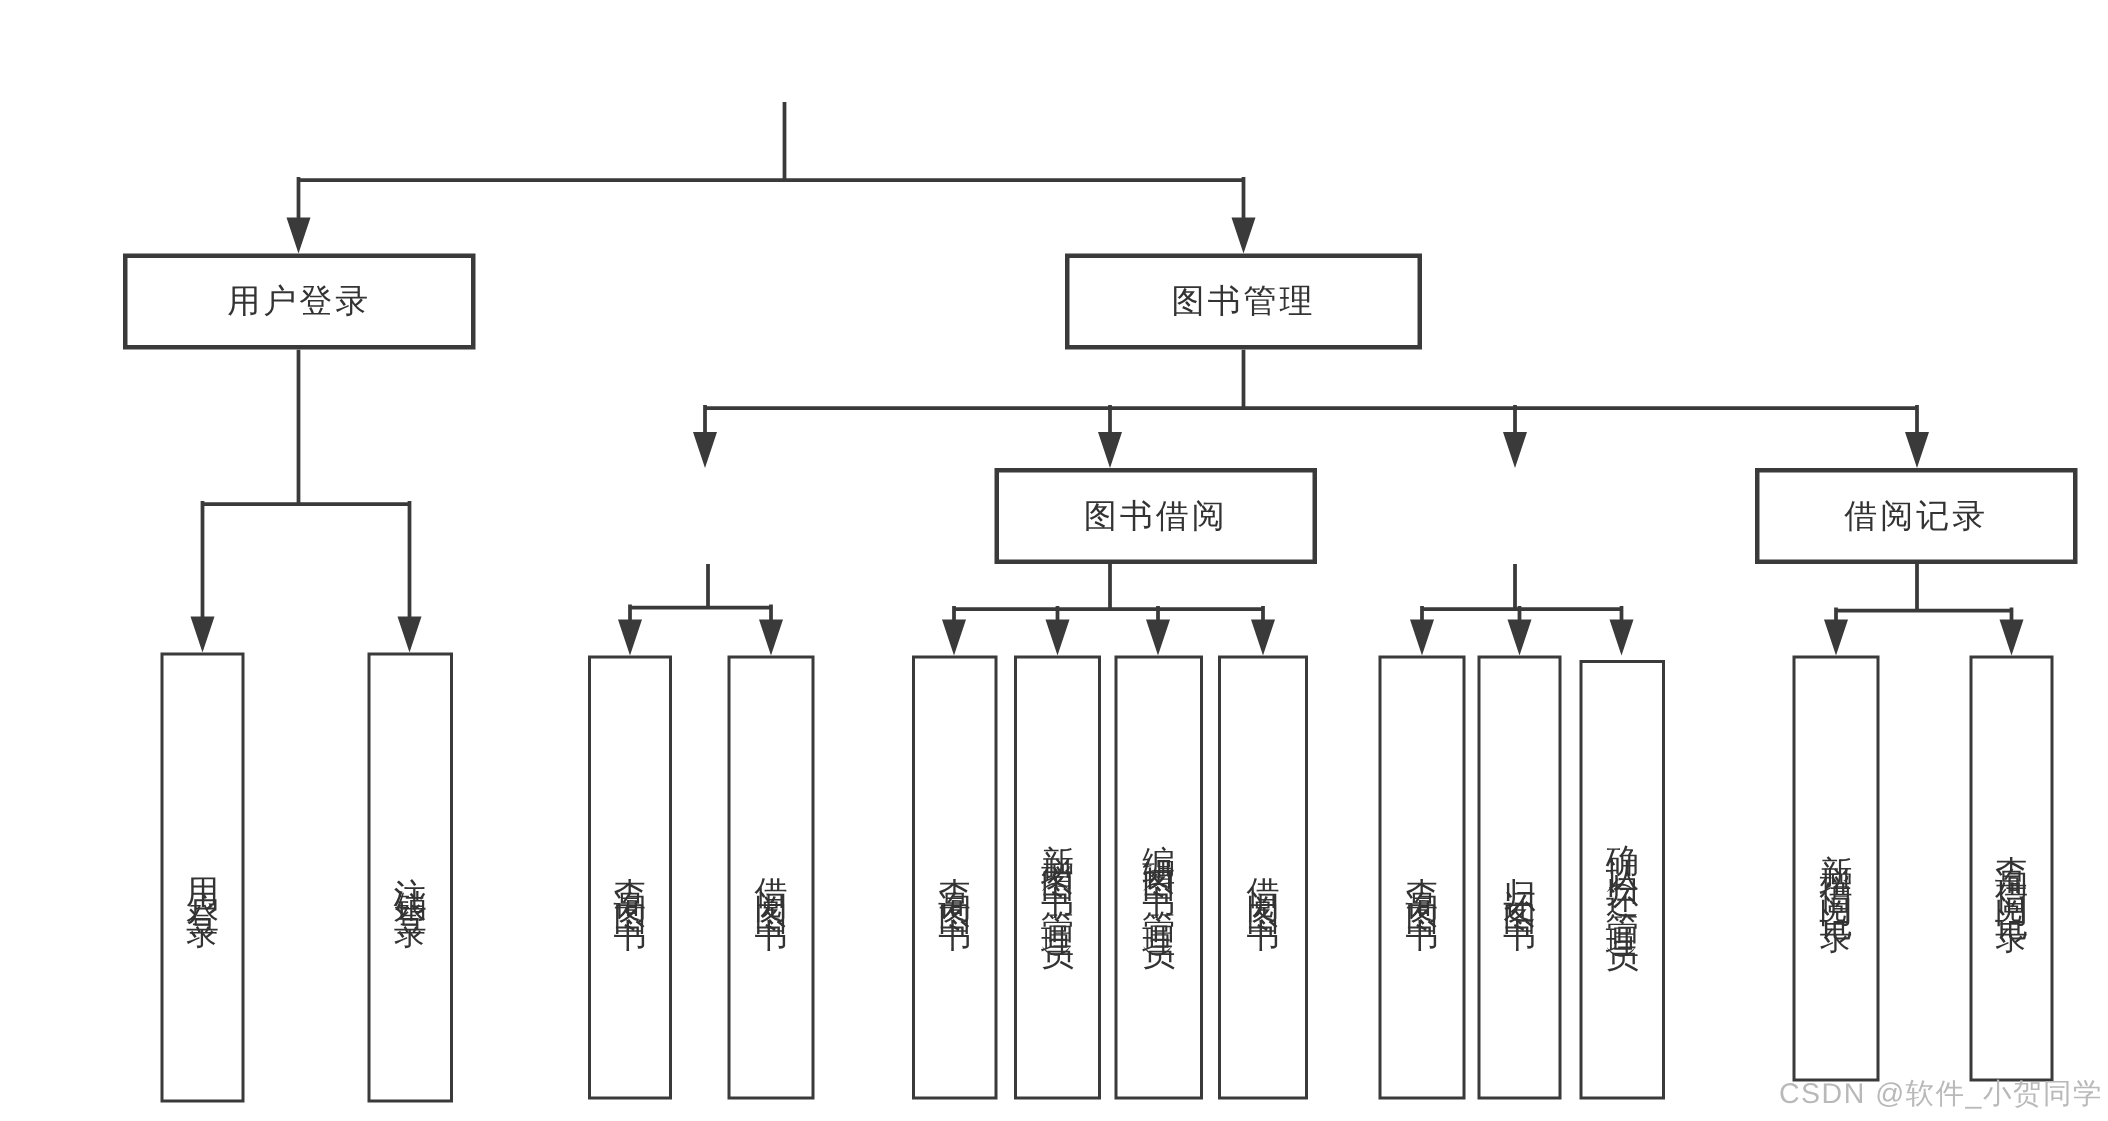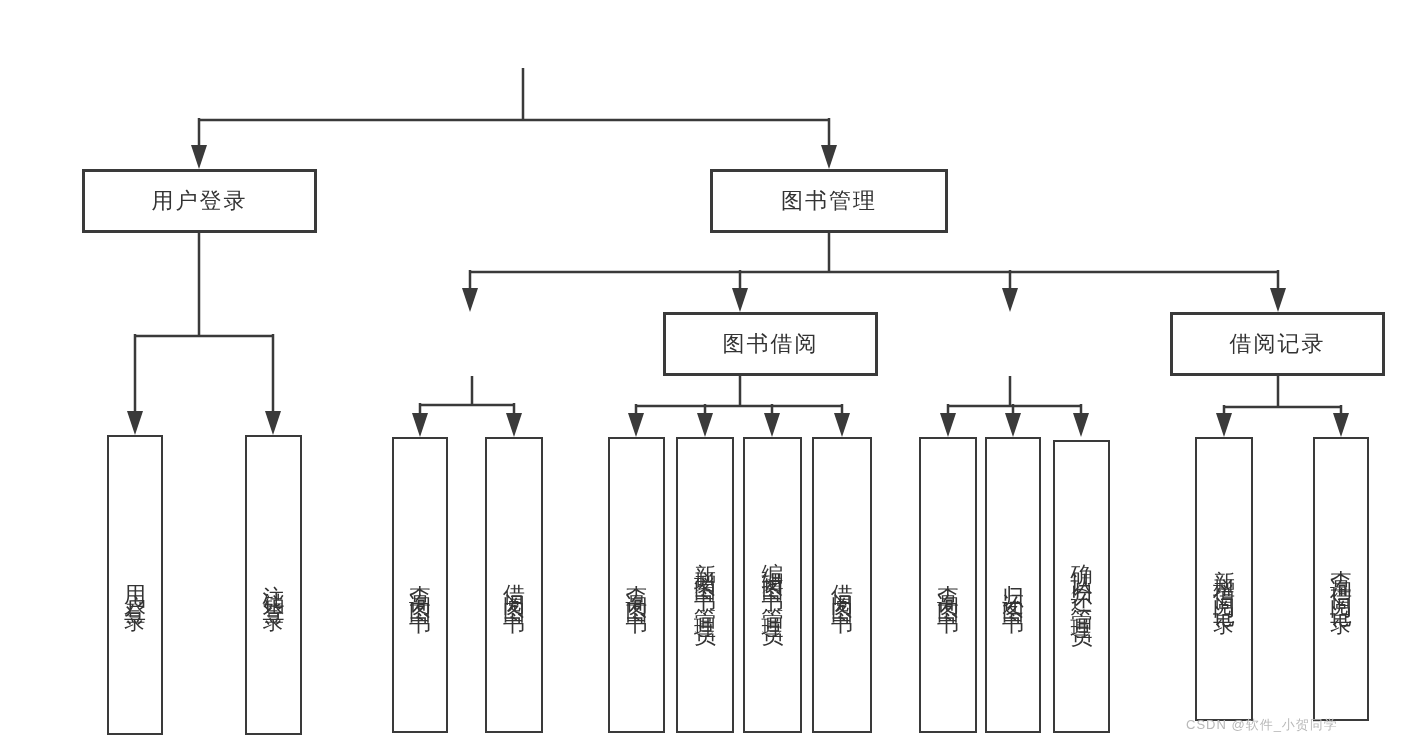--- a/index.html
+++ b/index.html
@@ -42,21 +42,21 @@
     font-size: 22px;
     line-height: 1;
     writing-mode: vertical-rl;
     text-orientation: mixed;
     letter-spacing: 9px;
   }
   #watermark {
     position: absolute;
     left: 1186px;
     top: 716px;
-    font-size: 13px;
+    font-size: 19px;
     letter-spacing: 1px;
     color: #b9b9b9;
     white-space: nowrap;
     z-index: 3;
   }
 </style>
 </head>
 <body>
 
 <div id="stage">

